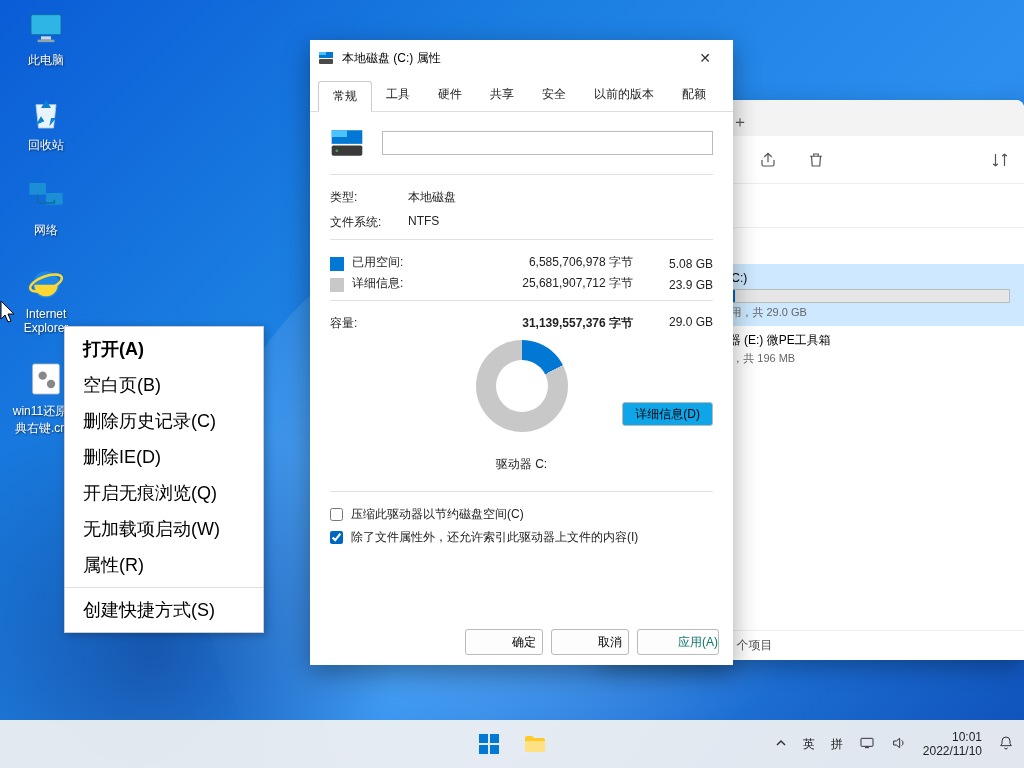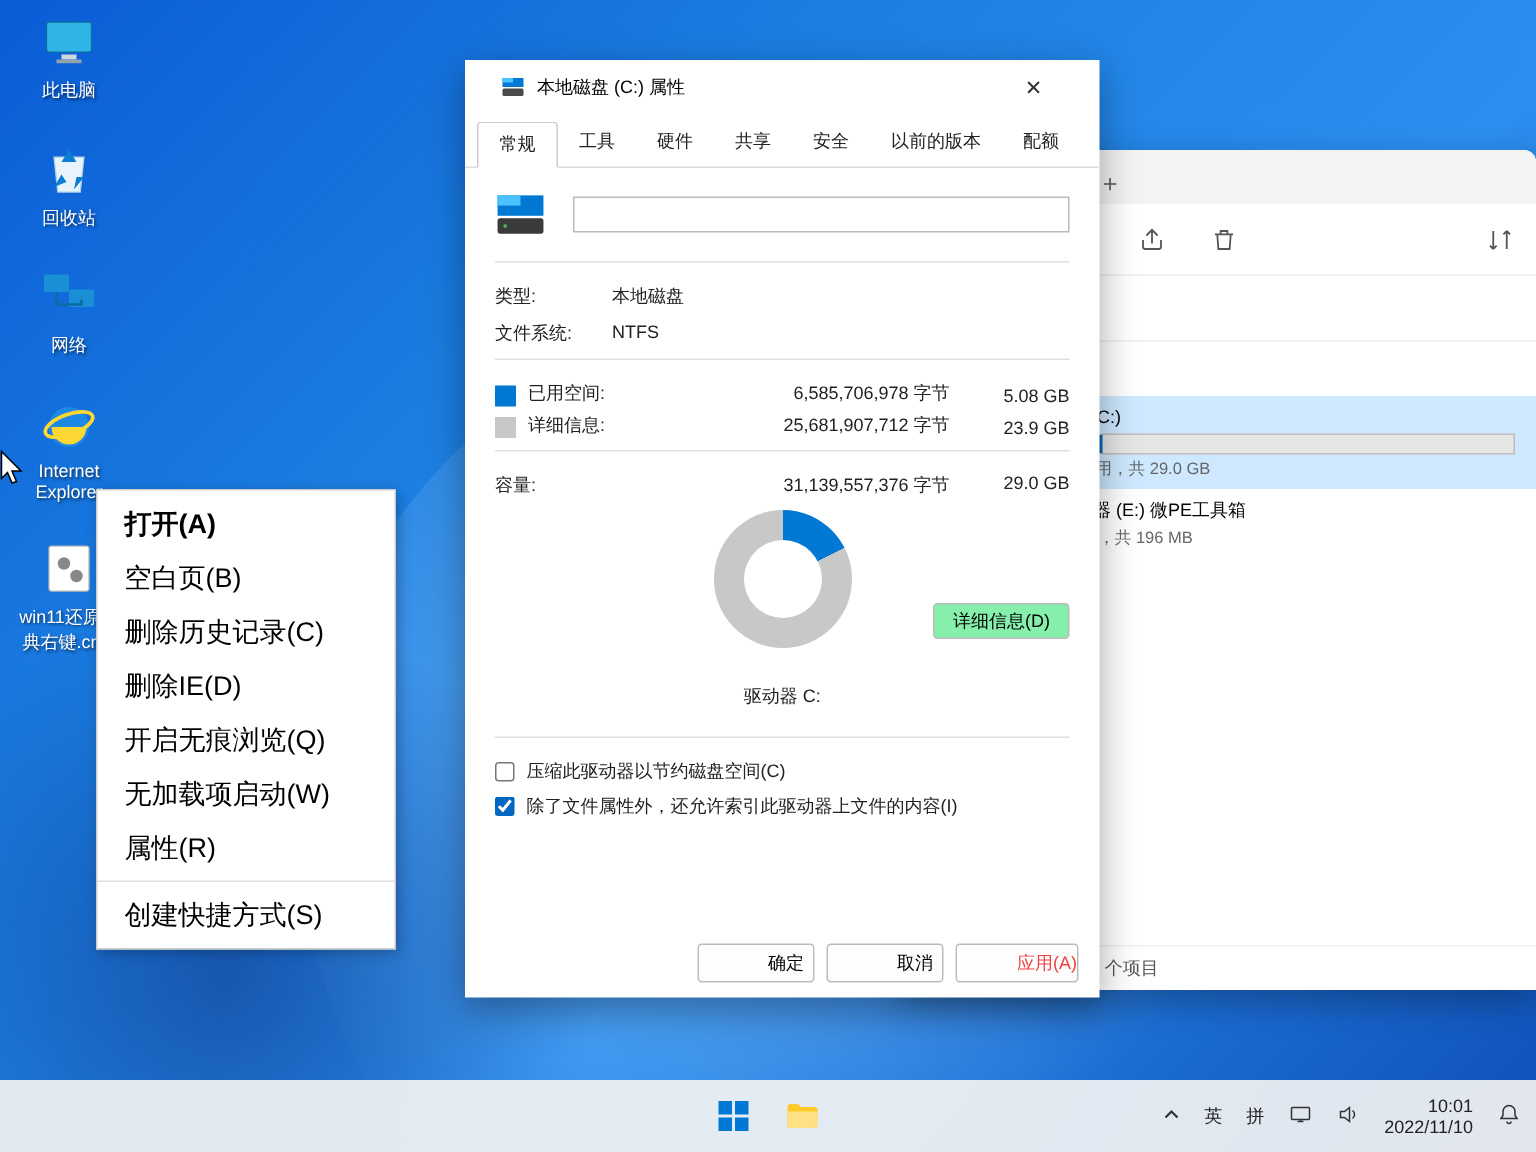--- a/index.html
+++ b/index.html
@@ -15,21 +15,21 @@
 .desktop-icon .label { color:#fff; font-size:12px; text-align:center; text-shadow:1px 1px 2px rgba(0,0,0,.6); }
 
 .context-menu { position:absolute; left:64px; top:326px; width:200px; background:#fff; border:1px solid #ccc; box-shadow:2px 2px 8px rgba(0,0,0,.25); padding:4px 0; z-index:30; }
 .context-menu .mi { padding:6px 18px; font-size:18px; cursor:pointer; }
 .context-menu .sep { height:1px; background:#e0e0e0; margin:4px 0; }
 
 .cursor-arrow { position:absolute; left:0; top:300px; z-index:40; }
 
 
 .dialog { position:absolute; left:310px; top:40px; width:423px; height:625px; background:#fff; box-shadow:0 8px 24px rgba(0,0,0,.35); z-index:20; display:flex; flex-direction:column; }
-.dialog-title { height:36px; display:flex; align-items:center; padding:0 24px; font-size:12px; }
+.dialog-title { height:36px; display:flex; align-items:center; padding:0 8px; font-size:12px; }
 .dialog-title .dicon { width:16px; height:16px; margin-right:8px; }
 .dialog-title .spacer { flex:1; }
 .dialog-title .close { width:40px; height:30px; display:flex; align-items:center; justify-content:center; cursor:pointer; font-size:14px; color:#333; }
 .tabs { display:flex; border-bottom:1px solid #ddd; padding:4px 8px 0; gap:0; font-size:12px; }
 .tab { padding:6px 14px; cursor:pointer; color:#222; }
 .tab.active { border:1px solid #ccc; border-bottom:1px solid #fff; background:#fff; border-radius:3px 3px 0 0; position:relative; top:1px; font-weight:500; }
 
 .dialog-body { flex:1; padding:16px 20px 12px; font-size:12px; color:#222; }
 .drive-header { display:flex; align-items:center; gap:18px; margin-bottom:16px; }
 .drive-big-icon { width:34px; height:30px; }
@@ -38,38 +38,38 @@
 .kv-row { display:flex; margin-bottom:8px; }
 .kv-row .k { width:78px; }
 .usage-row { display:flex; align-items:flex-end; margin-bottom:4px; }
 .usage-row .swatch { width:14px; height:14px; margin-right:8px; }
 .usage-row .ulabel { width:78px; }
 .usage-row .bytes { flex:1; text-align:right; padding-right:24px; }
 .usage-row .hr-size { width:56px; text-align:right; }
 
 .capacity-row { display:flex; margin-top:14px; }
 .capacity-row .k { width:78px; }
-.capacity-row .bytes { flex:1; text-align:right; padding-right:24px; }
+.capacity-row .bytes { flex:1; text-align:right; padding-right:24px;font-weight:bold; }
 .capacity-row .hr-size { width:56px; text-align:right; }
 
 .pie-area { display:flex; flex-direction:column; align-items:center; margin-top:8px; position:relative; }
 .donut { width:92px; height:92px; border-radius:50%; background: conic-gradient(#0078d4 0 63deg, #c8c8c8 63deg 360deg); display:flex; align-items:center; justify-content:center; }
 .donut::after { content:""; width:52px; height:52px; background:#fff; border-radius:50%; }
 .drive-letter-label { margin-top:24px; }
 .details-btn { position:absolute; right:0; top:62px; }
 
 .checkbox-row { display:flex; align-items:flex-start; gap:8px; margin-top:6px; font-size:12px; }
 .checkbox-row input { margin-top:2px; }
 .checkbox-row.checked input { accent-color:#0067c0; }
 
 .dialog-buttons { display:flex; gap:8px; justify-content:flex-end; padding:10px 14px; }
 .dialog-buttons button { min-width:78px; height:26px; font-size:12px; background:#fdfdfd; border:1px solid #bbb; border-radius:3px; cursor:pointer;padding-left:40px; }
-.dialog-buttons button.disabled { color:#ef4444; }
-
-.win-btn { height:24px; padding:0 12px; font-size:12px; background:#86efac; border:1px solid #bbb; border-radius:3px; cursor:pointer; }
+.dialog-buttons button.disabled { color:#0f766e; }
+
+.win-btn { height:24px; padding:0 12px; font-size:12px; background:#0ea5e9; border:1px solid #bbb; border-radius:3px; cursor:pointer; }
 
 
 .explorer { position:absolute; left:600px; top:100px; width:424px; height:560px; background:#fff; box-shadow:0 8px 24px rgba(0,0,0,.3); z-index:10; display:flex; flex-direction:column; border-radius:8px 8px 0 0; }
 .exp-tabs { height:36px; display:flex; align-items:flex-end; padding-left:4px; background:#f3f3f3; border-radius:8px 8px 0 0; }
 .exp-tab { height:32px; background:#fff; border-radius:6px 6px 0 0; padding:0 28px 0 12px; display:flex; align-items:center; font-size:12px; position:relative; min-width:120px; }
 .exp-tab .tx { width:12px; height:12px; position:absolute; right:8px; cursor:pointer; }
 .new-tab { width:32px; height:28px; display:flex; align-items:center; justify-content:center; font-size:16px; cursor:pointer; color:#555; }
 
 .exp-toolbar { height:48px; display:flex; align-items:center; padding:0 14px; gap:28px; border-bottom:1px solid #eee; }
 .tb-icon { width:20px; height:20px; cursor:pointer; color:#555; display:flex; align-items:center; justify-content:center; }

